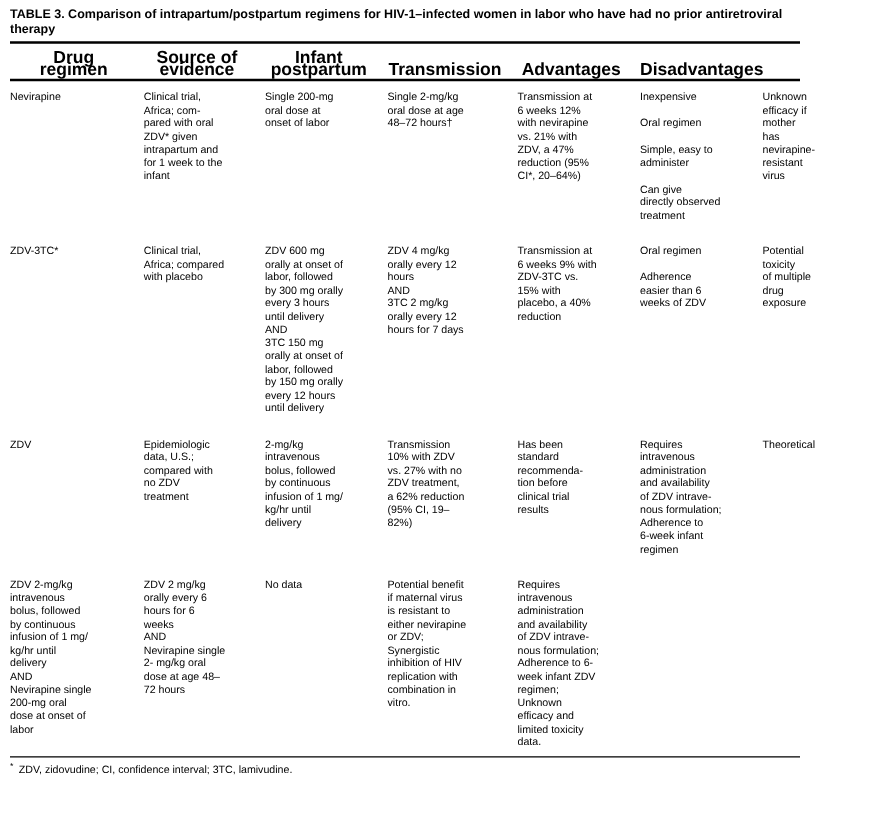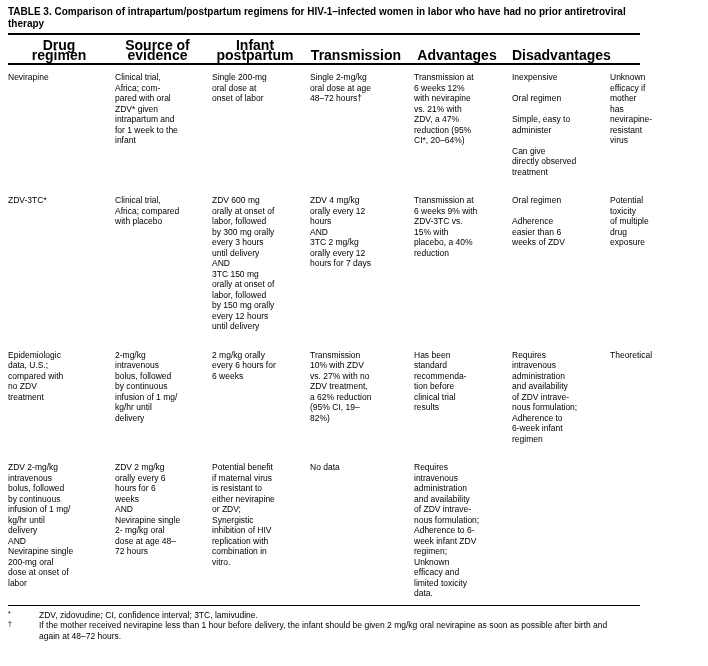--- a/index.html
+++ b/index.html
@@ -63,21 +63,20 @@
     white-space: pre-line;
     padding-right: 13px;
   }
   .footnotes {
     padding-top: 4px;
   }
   .footnote {
     display: flex;
     font-size: 8.5px;
     line-height: 10.5px;
-    gap: 24px;
   }
   .fn-marker {
     width: 7px;
     flex: 0 0 7px;
     font-size: 7px;
     position: relative;
     top: -1px;
   }
   .fn-text {
     flex: 1;
@@ -177,35 +176,33 @@
 reduction</div>
     <div class="cell">Oral regimen
 
 Adherence
 easier than 6
 weeks of ZDV</div>
     <div class="cell">Potential toxicity
 of multiple drug
 exposure</div>
 
+    <div class="cell">ZDV</div>
     <div class="cell">Epidemiologic
 data, U.S.;
 compared with
 no ZDV
 treatment</div>
     <div class="cell">2-mg/kg
 intravenous
 bolus, followed
 by continuous
 infusion of 1 mg/
 kg/hr until
 delivery</div>
-    <div class="cell">2 mg/kg orally
-every 6 hours for
-6 weeks</div>
     <div class="cell">Transmission
 10% with ZDV
 vs. 27% with no
 ZDV treatment,
 a 62% reduction
 (95% CI, 19–
 82%)</div>
     <div class="cell">Has been
 standard
 recommenda-
@@ -237,31 +234,31 @@
 labor</div>
     <div class="cell">ZDV 2 mg/kg
 orally every 6
 hours for 6
 weeks
 AND
 Nevirapine single
 2- mg/kg oral
 dose at age 48–
 72 hours</div>
+    <div class="cell">No data</div>
     <div class="cell">Potential benefit
 if maternal virus
 is resistant to
 either nevirapine
 or ZDV;
 Synergistic
 inhibition of HIV
 replication with
 combination in
 vitro.</div>
-    <div class="cell">No data</div>
     <div class="cell">Requires
 intravenous
 administration
 and availability
 of ZDV intrave-
 nous formulation;
 Adherence to 6-
 week infant ZDV
 regimen;
 Unknown
@@ -271,20 +268,15 @@
 
   </div>
 
   <div class="rule-thin"></div>
 
   <div class="footnotes">
     <div class="footnote">
       <span class="fn-marker">*</span>
       <span class="fn-text">ZDV, zidovudine; CI, confidence interval; 3TC, lamivudine.</span>
     </div>
-    <div class="footnote">
-      <span class="fn-marker">†</span>
-      <span class="fn-text">If the mother received nevirapine less than 1 hour before delivery, the infant should be given 2 mg/kg oral nevirapine as soon as possible after birth and
-again at 48–72 hours.</span>
-    </div>
   </div>
 
 </div>
 
 </body></html>

